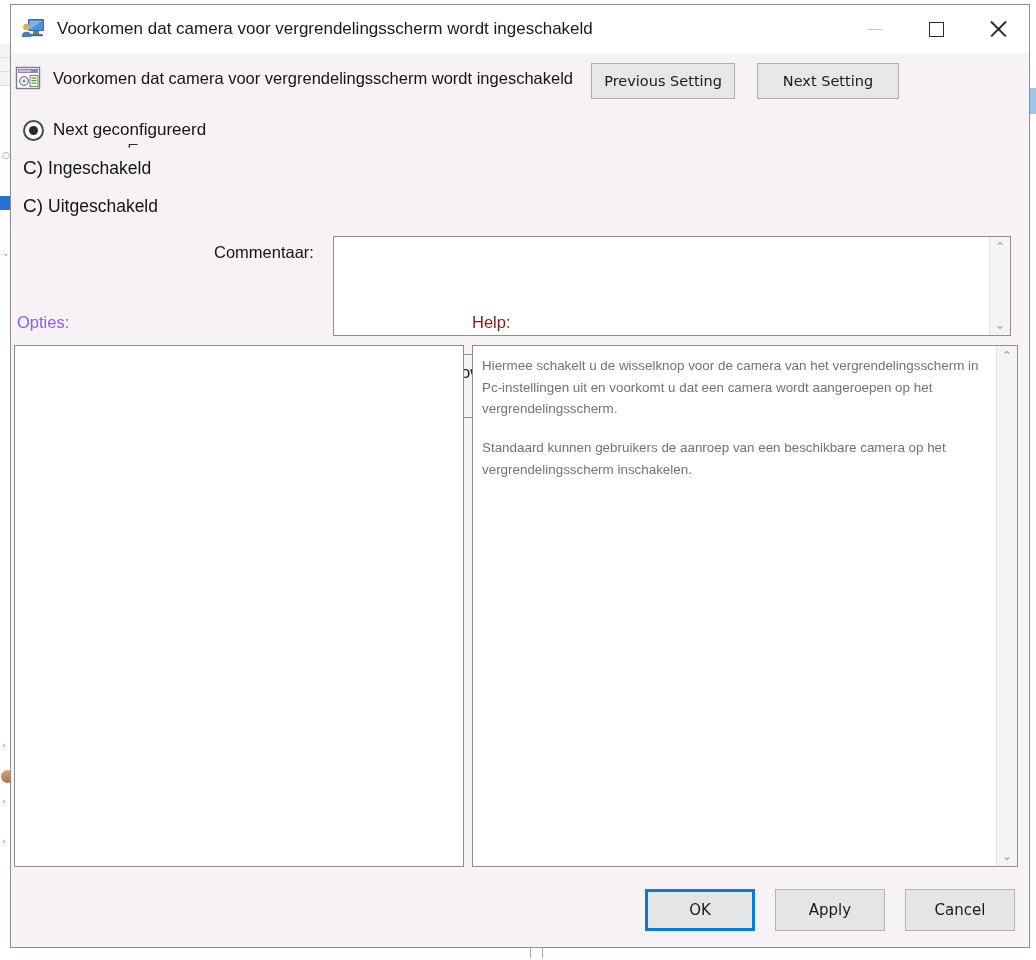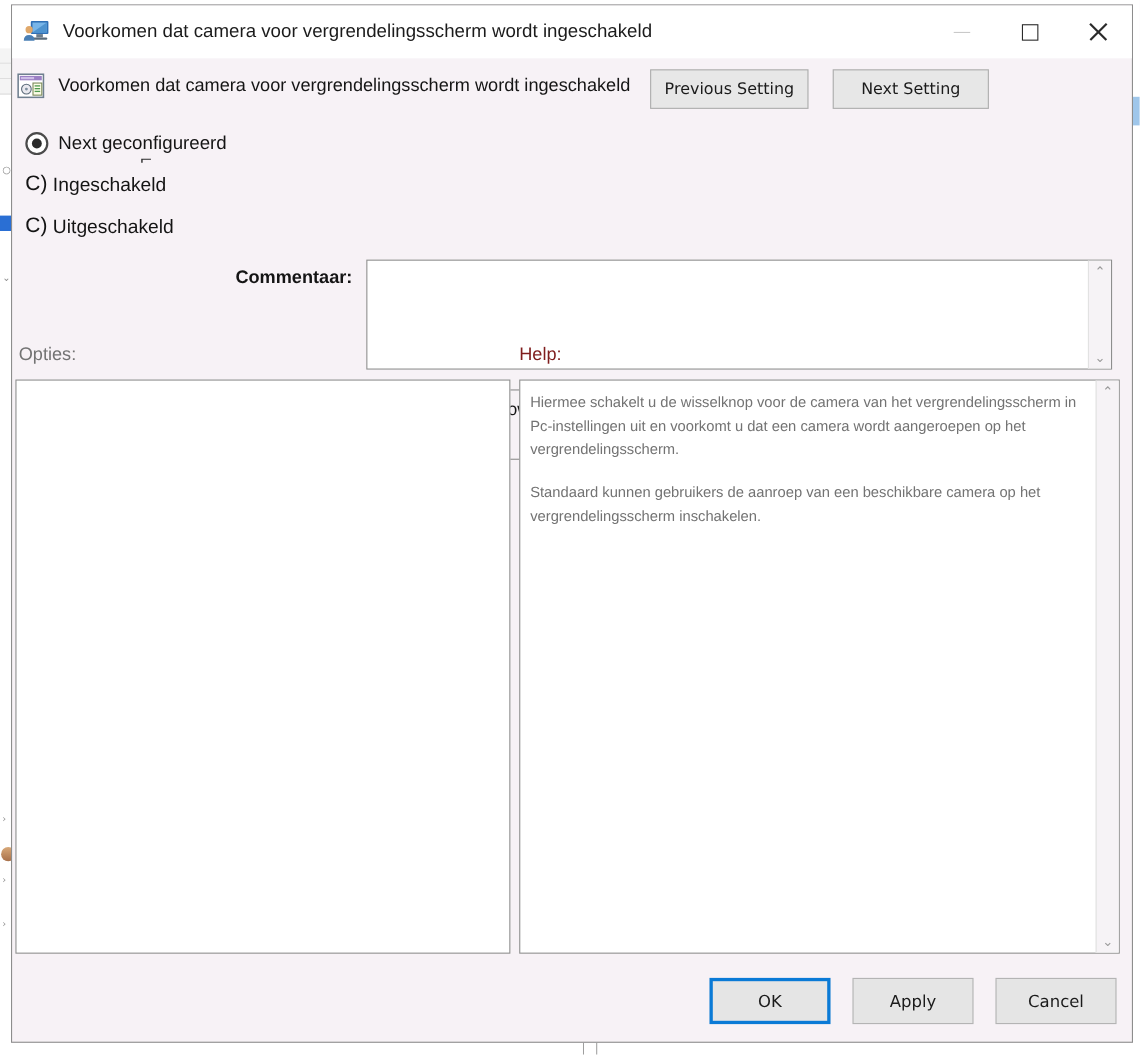--- a/index.html
+++ b/index.html
@@ -300,21 +300,20 @@
     font-size: 13px;
     color: #2b2b2b;
     transform: scaleX(1.4);
   }
 
   .field-label {
     position: absolute;
     font-size: 16.5px;
     color: #151515;
     white-space: nowrap;
-    font-weight: bold;
   }
   #lbl-comment { left: 203px; top: 138px; }
   #lbl-supported { left: 203px; top: 256px; }
 
   .text-area {
     position: absolute;
     background: #ffffff;
     border: 1px solid #8e8e8e;
     box-sizing: border-box;
     display: flex;
@@ -349,21 +348,21 @@
     font-family: "DejaVu Sans", sans-serif;
     user-select: none;
   }
 
   
   .columns-labels {
     flex: 0 0 auto;
     position: relative;
     height: 40px;
   }
-  #lbl-opties { position: absolute; left: 6px; top: 8px; font-size: 16.5px; color: #737373; text-align: center; }
+  #lbl-opties { position: absolute; left: 6px; top: 8px; font-size: 16.5px; color: #8b5cf6; text-align: center; }
   #lbl-help   { position: absolute; left: 461px; top: 8px; font-size: 16.5px; color: #7f1d1d; }
 
   
   .panes {
     flex: 1 1 auto;
     position: relative;
     padding: 0 11px 0 3px;
     box-sizing: border-box;
   }
   .pane {

